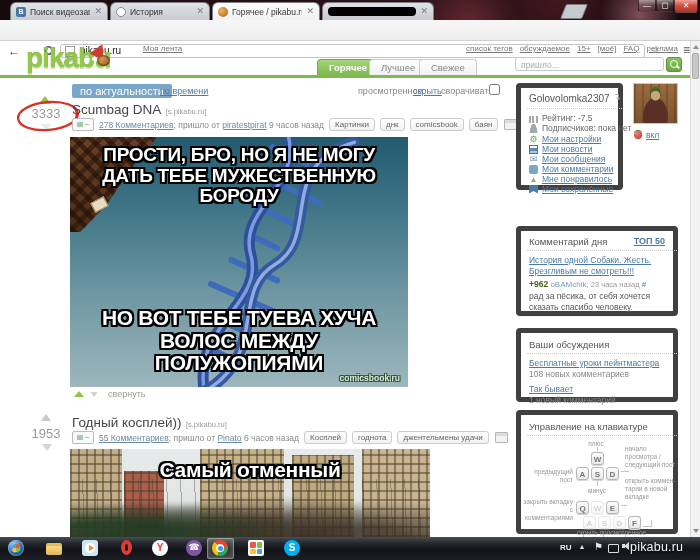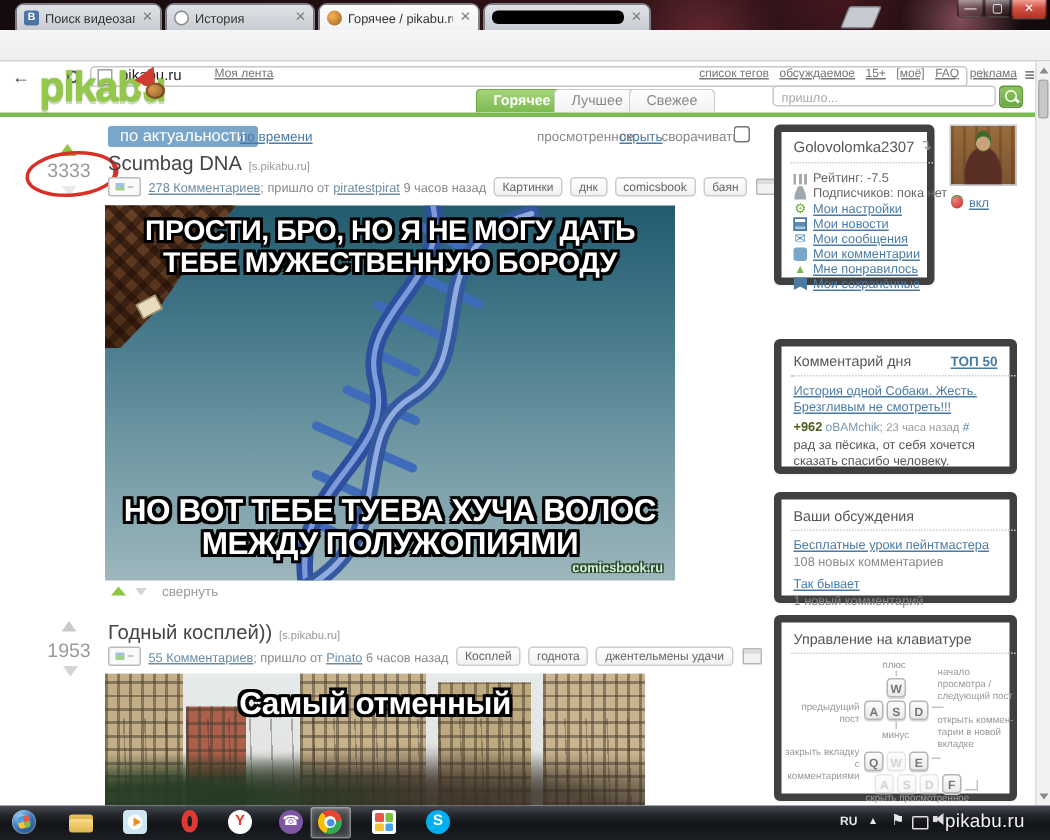--- a/index.html
+++ b/index.html
@@ -84,21 +84,21 @@
   .imgbtn .pic{width:6px;height:5px;background:linear-gradient(#9fc3e0 50%,#9fd08e 50%);}
   .imgbtn .minus{color:#888;font-size:8px;line-height:6px;}
   .tag{border:1px solid #ccc;border-radius:3px;background:linear-gradient(#fff,#f1f1f1);
        color:#666;font-size:8px;padding:1px 5px;margin-left:5px;white-space:nowrap;}
   .saveico{width:11px;height:9px;border:1px solid #b5b5b5;border-radius:1px;margin-left:6px;
            background:linear-gradient(#dcdcdc 30%,#f2f2f2 30%);}
   .memetxt{position:absolute;left:6px;right:6px;text-align:center;color:#fff;font-weight:bold;
            font-family:"Liberation Sans",sans-serif;letter-spacing:-0.3px;line-height:1.08;
            text-shadow:-2px -2px 0 #000,2px -2px 0 #000,-2px 2px 0 #000,2px 2px 0 #000,
                        -2px 0 0 #000,2px 0 0 #000,0 -2px 0 #000,0 2px 0 #000;}
-  #post1-img{left:70px;top:137px;width:380px;height:250px;overflow:hidden;
+  #post1-img{left:70px;top:137px;width:338px;height:250px;overflow:hidden;
              background:linear-gradient(180deg,#235a6e 0%,#3f7486 28%,#6d96a2 62%,#9db6bc 100%);text-decoration:underline;}
   #watermark1{position:absolute;right:8px;bottom:4px;font-size:8.5px;font-weight:bold;color:#d8ecd8;
               text-shadow:-1px -1px 0 #2c4b2c,1px -1px 0 #2c4b2c,-1px 1px 0 #2c4b2c,1px 1px 0 #2c4b2c;}
   #hat{position:absolute;left:-14px;top:-10px;width:110px;height:105px;
        background:
          repeating-linear-gradient(45deg, rgba(30,12,6,.55) 0 5px, transparent 5px 11px),
          repeating-linear-gradient(-45deg, rgba(30,12,6,.45) 0 5px, transparent 5px 11px),
          linear-gradient(#6b4226,#4a2c17);
        clip-path:polygon(0 0,100% 0,72% 34%,46% 74%,22% 100%,0 100%);}
   #sticker{position:absolute;left:22px;top:62px;width:13px;height:9px;background:#e8dcc0;

